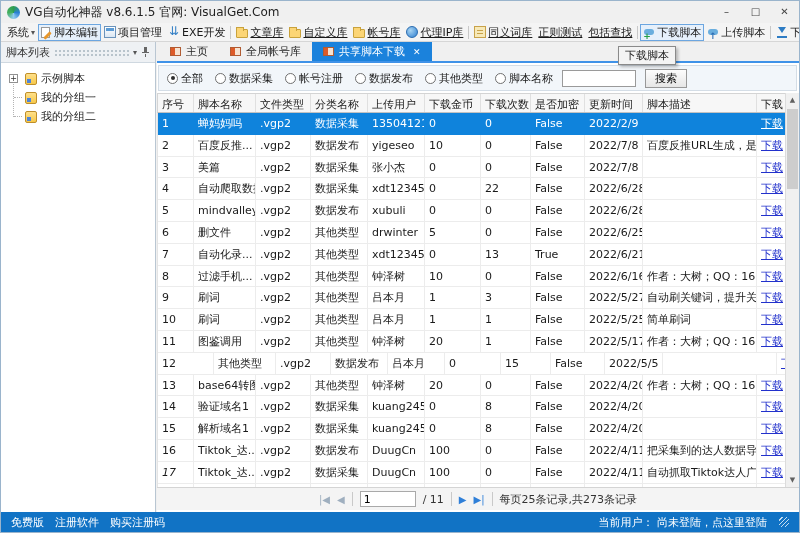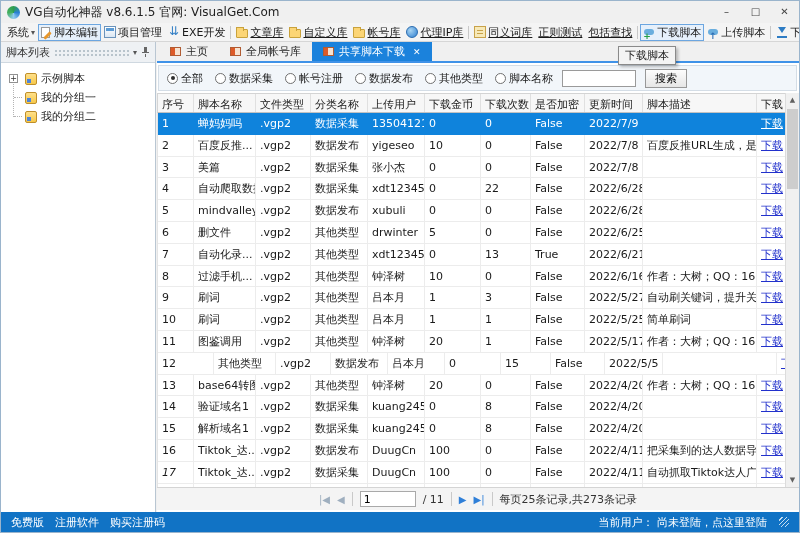--- a/index.html
+++ b/index.html
@@ -300,21 +300,21 @@
     <div class="grid-body">
         <div class="grid-row selected">
           <span class="gr-cell" style="width: 36px;">1</span>
           <span class="gr-cell" style="width: 62px;">蝉妈妈吗</span>
           <span class="gr-cell" style="width: 55px;">.vgp2</span>
           <span class="gr-cell" style="width: 57px;">数据采集</span>
           <span class="gr-cell" style="width: 57px;">13504121014</span>
           <span class="gr-cell" style="width: 56px;">0</span>
           <span class="gr-cell" style="width: 50px;">0</span>
           <span class="gr-cell" style="width: 54px;">False</span>
-          <span class="gr-cell" style="width: 58px;">2022/7/9</span>
+          <span class="gr-cell" style="width: 58px;">2022/2/9</span>
           <span class="gr-cell" style="width: 114px;"></span>
           <span class="gr-cell" style="width: 31px;"><span class="dl-link">下载</span></span>
         </div>
         <div class="grid-row">
           <span class="gr-cell" style="width: 36px;">2</span>
           <span class="gr-cell" style="width: 62px;">百度反推...</span>
           <span class="gr-cell" style="width: 55px;">.vgp2</span>
           <span class="gr-cell" style="width: 57px;">数据发布</span>
           <span class="gr-cell" style="width: 57px;">yigeseo</span>
           <span class="gr-cell" style="width: 56px;">10</span>

